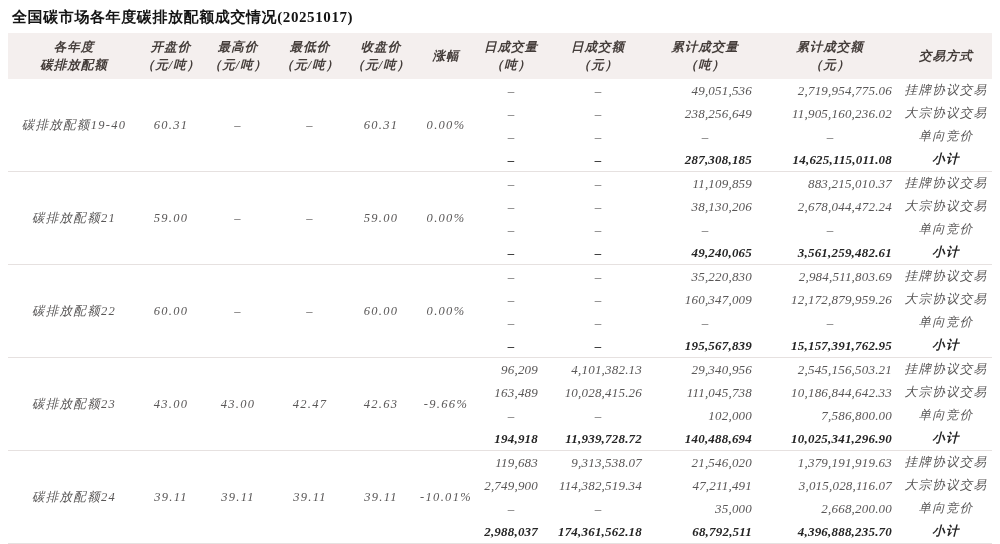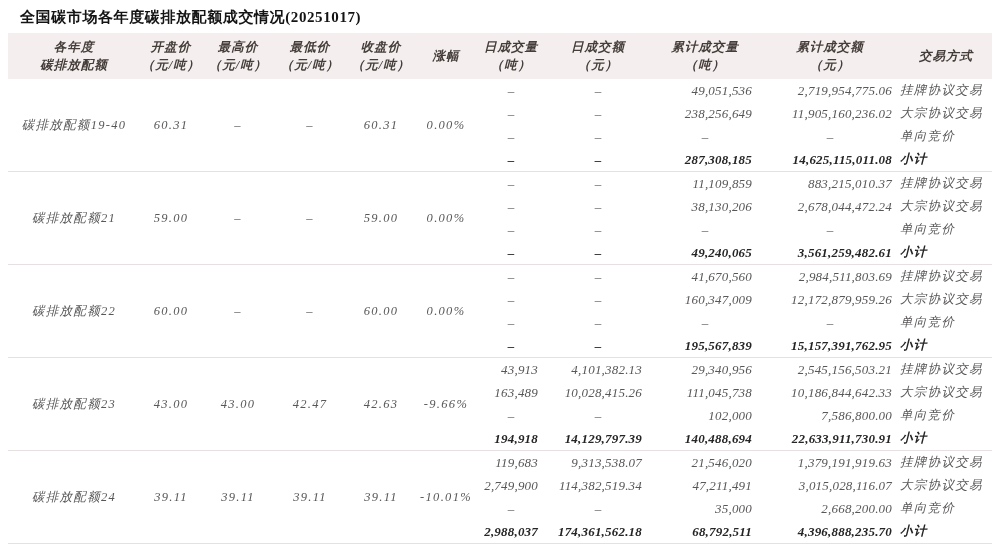--- a/index.html
+++ b/index.html
@@ -3,42 +3,42 @@
 <meta charset="utf-8">
 <style>
   html,body{margin:0;padding:0;}
   body{
     width:1000px;height:544px;background:#ffffff;overflow:hidden;
     font-family:"Liberation Serif","DejaVu Serif",serif;
     -webkit-font-smoothing:antialiased;
   }
   .page{width:1000px;height:544px;background:#fff;}
   .title{
-    padding:8px 0 6px 20px;
+    padding:8px 0 6px 12px;
     font-size:15px;font-weight:bold;color:#141414;letter-spacing:0.6px;
   }
   table.quota{
     border-collapse:collapse;table-layout:fixed;
     width:984px;margin-left:8px;font-style:italic;
   }
   thead th{
     background:#f4efee;
     font-size:12.5px;font-weight:bold;color:#443d3a;
     height:46px;vertical-align:middle;text-align:center;
     padding:0;line-height:1.45;letter-spacing:1px;
   }
   tbody td{
     font-size:12.5px;color:#595757;height:23px;padding:0;
     white-space:nowrap;overflow:hidden;
   }
   tbody.group{border-bottom:1px solid #e6e1e0;}
   td.merged{text-align:center;vertical-align:middle;letter-spacing:1.3px;}
   td.num{text-align:right;padding-right:8px;font-size:13px;letter-spacing:0.2px;}
   td.num.dash{text-align:center;padding-right:0;}
-  td.ctr{text-align:left;letter-spacing:1.3px;}
+  td.ctr{text-align:center;letter-spacing:1.3px;}
   tr.subtotal td{font-weight:bold;color:#252525;}
   
   .col-name{width:132px}.col-open{width:62px}.col-high{width:72px}
   .col-low{width:72px}.col-close{width:70px}.col-change{width:60px}
   .col-daily_volume{width:70px}.col-daily_amount{width:104px}
   .col-cum_volume{width:110px}.col-cum_amount{width:140px}.col-method{width:92px}
 </style>
 </head>
 <body>
 
@@ -166,21 +166,21 @@
       <tbody class="group">
         <tr>
           <td rowspan="4" class="merged col-name">碳排放配额22</td>
           <td rowspan="4" class="merged col-open">60.00</td>
           <td rowspan="4" class="merged col-high">–</td>
           <td rowspan="4" class="merged col-low">–</td>
           <td rowspan="4" class="merged col-close">60.00</td>
           <td rowspan="4" class="merged col-change">0.00%</td>
           <td class="num col-daily_volume dash">–</td>
           <td class="num col-daily_amount dash">–</td>
-          <td class="num col-cum_volume">41,670,560</td>
+          <td class="num col-cum_volume">35,220,830</td>
           <td class="num col-cum_amount">2,984,511,803.69</td>
           <td class="ctr col-method">挂牌协议交易</td>
         </tr>
         <tr>
           <td class="num col-daily_volume dash">–</td>
           <td class="num col-daily_amount dash">–</td>
           <td class="num col-cum_volume">160,347,009</td>
           <td class="num col-cum_amount">12,172,879,959.26</td>
           <td class="ctr col-method">大宗协议交易</td>
         </tr>
@@ -200,21 +200,21 @@
         </tr>
       </tbody>
       <tbody class="group">
         <tr>
           <td rowspan="4" class="merged col-name">碳排放配额23</td>
           <td rowspan="4" class="merged col-open">43.00</td>
           <td rowspan="4" class="merged col-high">43.00</td>
           <td rowspan="4" class="merged col-low">42.47</td>
           <td rowspan="4" class="merged col-close">42.63</td>
           <td rowspan="4" class="merged col-change">-9.66%</td>
-          <td class="num col-daily_volume">43,913</td>
+          <td class="num col-daily_volume">96,209</td>
           <td class="num col-daily_amount">4,101,382.13</td>
           <td class="num col-cum_volume">29,340,956</td>
           <td class="num col-cum_amount">2,545,156,503.21</td>
           <td class="ctr col-method">挂牌协议交易</td>
         </tr>
         <tr>
           <td class="num col-daily_volume">163,489</td>
           <td class="num col-daily_amount">10,028,415.26</td>
           <td class="num col-cum_volume">111,045,738</td>
           <td class="num col-cum_amount">10,186,844,642.33</td>
@@ -222,23 +222,23 @@
         </tr>
         <tr>
           <td class="num col-daily_volume dash">–</td>
           <td class="num col-daily_amount dash">–</td>
           <td class="num col-cum_volume">102,000</td>
           <td class="num col-cum_amount">7,586,800.00</td>
           <td class="ctr col-method">单向竞价</td>
         </tr>
         <tr class="subtotal">
           <td class="num col-daily_volume">194,918</td>
-          <td class="num col-daily_amount">14,129,797.39</td>
+          <td class="num col-daily_amount">11,939,728.72</td>
           <td class="num col-cum_volume">140,488,694</td>
-          <td class="num col-cum_amount">22,633,911,730.91</td>
+          <td class="num col-cum_amount">10,025,341,296.90</td>
           <td class="ctr col-method">小计</td>
         </tr>
       </tbody>
       <tbody class="group">
         <tr>
           <td rowspan="4" class="merged col-name">碳排放配额24</td>
           <td rowspan="4" class="merged col-open">39.11</td>
           <td rowspan="4" class="merged col-high">39.11</td>
           <td rowspan="4" class="merged col-low">39.11</td>
           <td rowspan="4" class="merged col-close">39.11</td>

